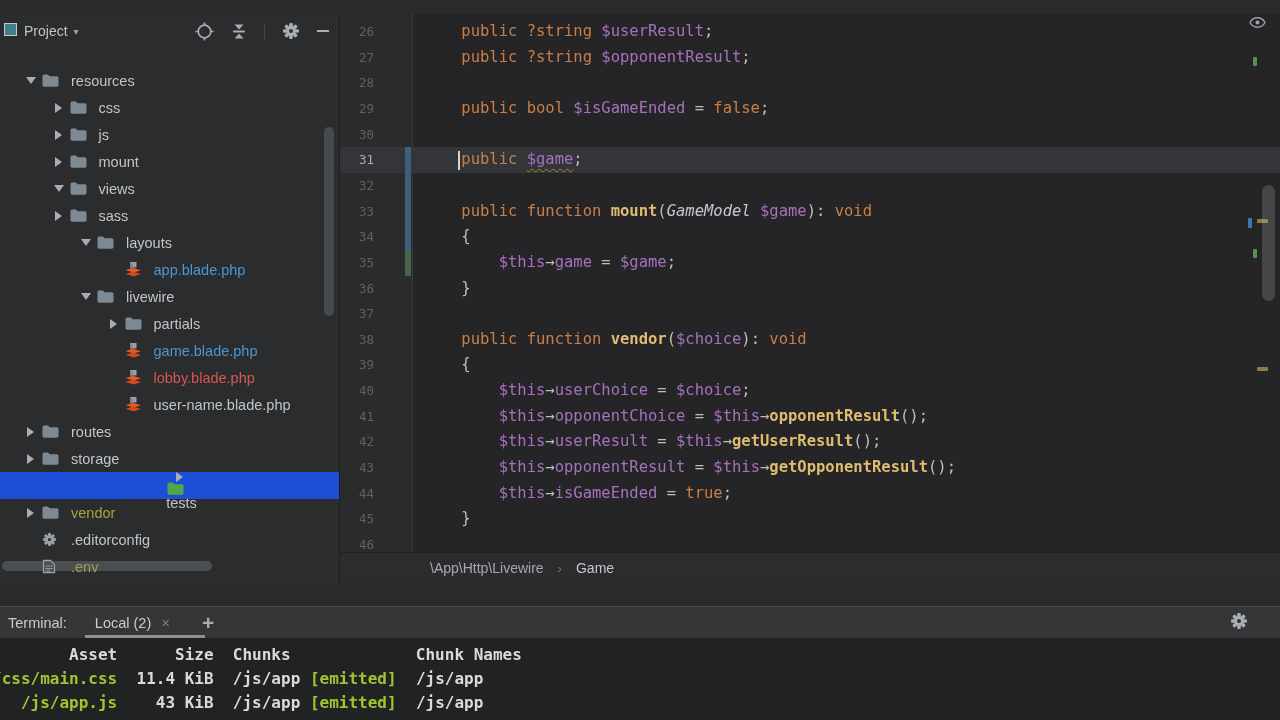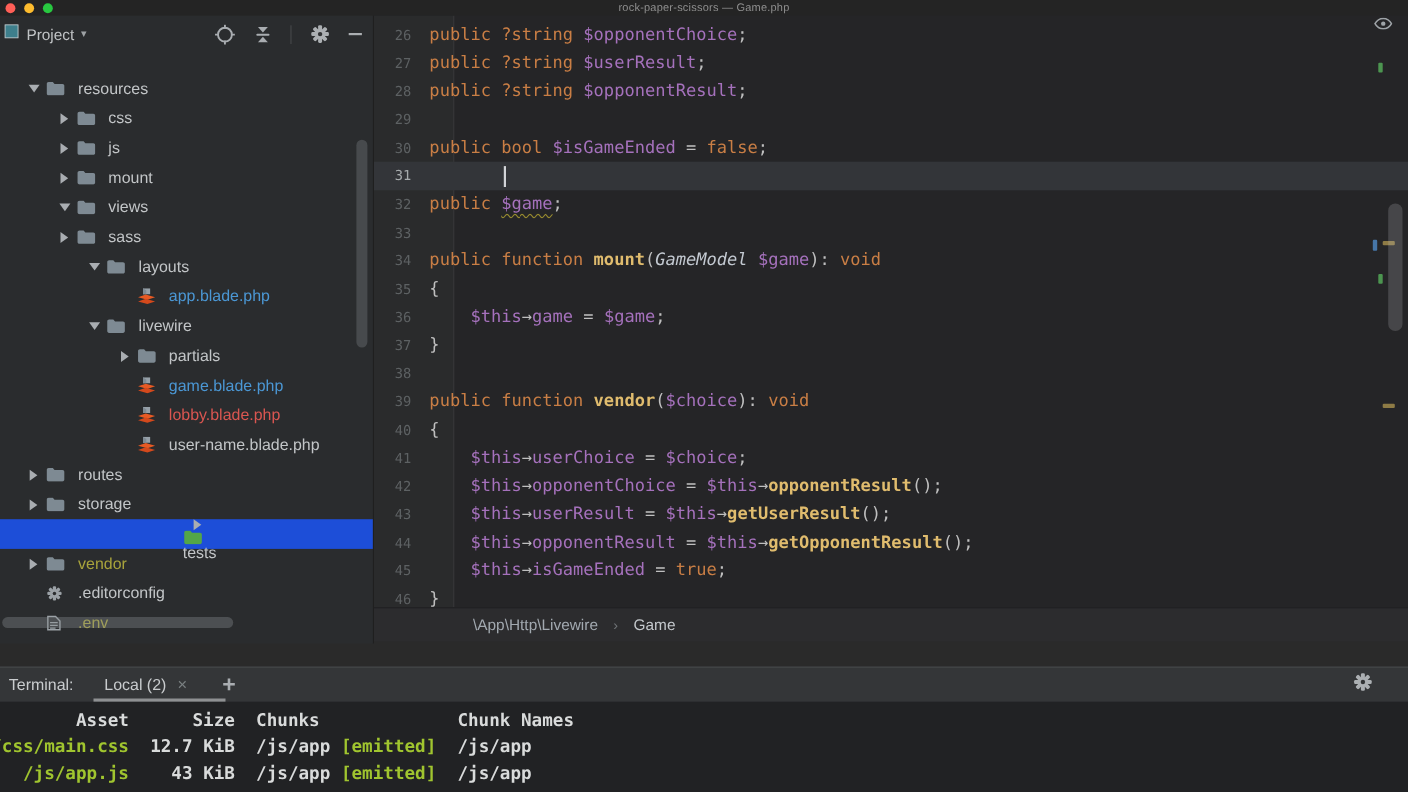--- a/index.html
+++ b/index.html
@@ -42,21 +42,21 @@
               background:rgba(140,145,148,.35); border-radius:5px; }
   .v-scroll { position:absolute; left:324px; top:113px; width:10px; height:189px;
               background:rgba(140,145,148,.30); border-radius:5px; }
 
   
   .editor { position:absolute; left:340px; top:14px; right:0; height:538px;
             background:#252527; overflow:hidden; }
   .gutter-strip { position:absolute; left:0; top:0; bottom:0; width:72px; background:#2a2b2c; }
   .gutter-line  { position:absolute; left:72px; top:0; bottom:0; width:1px; background:#38393b; }
   .code-lines { position:absolute; left:0; right:0; top:-20.5px; }
-  .line { display:flex; height:25.65px; line-height:25.65px;flex-direction:column; }
+  .line { display:flex; height:25.65px; line-height:25.65px; }
   .line.current { background:#333539; }
   .ln { width:36px; flex:none; text-align:right; padding-right:2px; color:#5d6163;
         font:12.5px/25.65px "DejaVu Sans Mono", monospace; }
   .line.current .ln { color:#a6abad; }
   .chg { width:6px; flex:none; margin-left:29px; }
   .chg.modified { background:#3e5e7b; } .chg.added { background:#47654a; }
   .codeTxt { margin-left:13px; white-space:pre;
              font:15.5px/25.65px "DejaVu Sans Mono", monospace; color:#bfbfbf; }
   .tok.k { color:#c97e45; } .tok.v { color:#a571bc; } .tok.f { color:#e0bc6e; font-weight:bold; }
   .tok.p { color:#bfbfbf; } .tok.t { color:#c3c9d1; font-style:italic; }
@@ -95,28 +95,20 @@
               color:#d9dbdb; white-space:pre; }
   .tseg.th, .tseg.tw { color:#d9dbdb; } .tseg.tg { color:#a0c52f; }
   .term-caret { position:absolute; left:-2px; top:82px; width:9px; height:15px;
                 border:1.5px solid #a6a9ab; }
 </style>
 </head>
 <body>
 
 <div id="stage">
 
-  <div class="titlebar">
-    <div class="lights">
-        <span class="light" style="background: rgb(255, 95, 87);"></span>
-        <span class="light" style="background: rgb(254, 188, 46);"></span>
-        <span class="light" style="background: rgb(40, 200, 64);"></span>
-      </div>
-    <div class="win-title">rock-paper-scissors — Game.php</div>
-  </div>
 
   <div class="project-panel">
     <div class="pp-header">
       <span class="pp-square">
           <span class="ico"><svg width="13" height="13" viewBox="0 0 13 13">
               <rect x=".5" y=".5" width="12" height="12" fill="#3e7f8c" stroke="#c3cacd"></rect>
             </svg></span>
         </span>
       <span class="pp-title">Project</span>
       <span class="pp-caret">▾</span>
@@ -537,20 +529,20 @@
                 <rect x="1" y="7.2" width="16" height="3.6" rx="1.2" transform="rotate(45 9 9)"></rect>
                 <circle cx="9" cy="9" r="4.4"></circle>
               </g>
               <circle cx="9" cy="9" r="2" fill="#303234"></circle>
             </svg></span>
           <span class="ico"><span class="minus-glyph"></span></span>
         </span>
     </div>
     <div class="term-body">
       <pre class="term-pre"><span><span class="tseg th">        Asset      Size  Chunks             Chunk Names</span>
-</span><span><span class="tseg tg">/css/main.css</span><span class="tseg tw">  12.7 KiB  </span><span class="tseg tw">/js/app</span><span class="tseg tw"> </span><span class="tseg tg">[emitted]</span><span class="tseg tw">  /js/app</span>
+</span><span><span class="tseg tg">/css/main.css</span><span class="tseg tw">  11.4 KiB  </span><span class="tseg tw">/js/app</span><span class="tseg tw"> </span><span class="tseg tg">[emitted]</span><span class="tseg tw">  /js/app</span>
 </span><span><span class="tseg tg">   /js/app.js</span><span class="tseg tw">    43 KiB  </span><span class="tseg tw">/js/app</span><span class="tseg tw"> </span><span class="tseg tg">[emitted]</span><span class="tseg tw">  /js/app</span>
 </span></pre>
       <div class="term-caret"></div>
     </div>
   </div>
 
 </div>
 
 </body></html>

